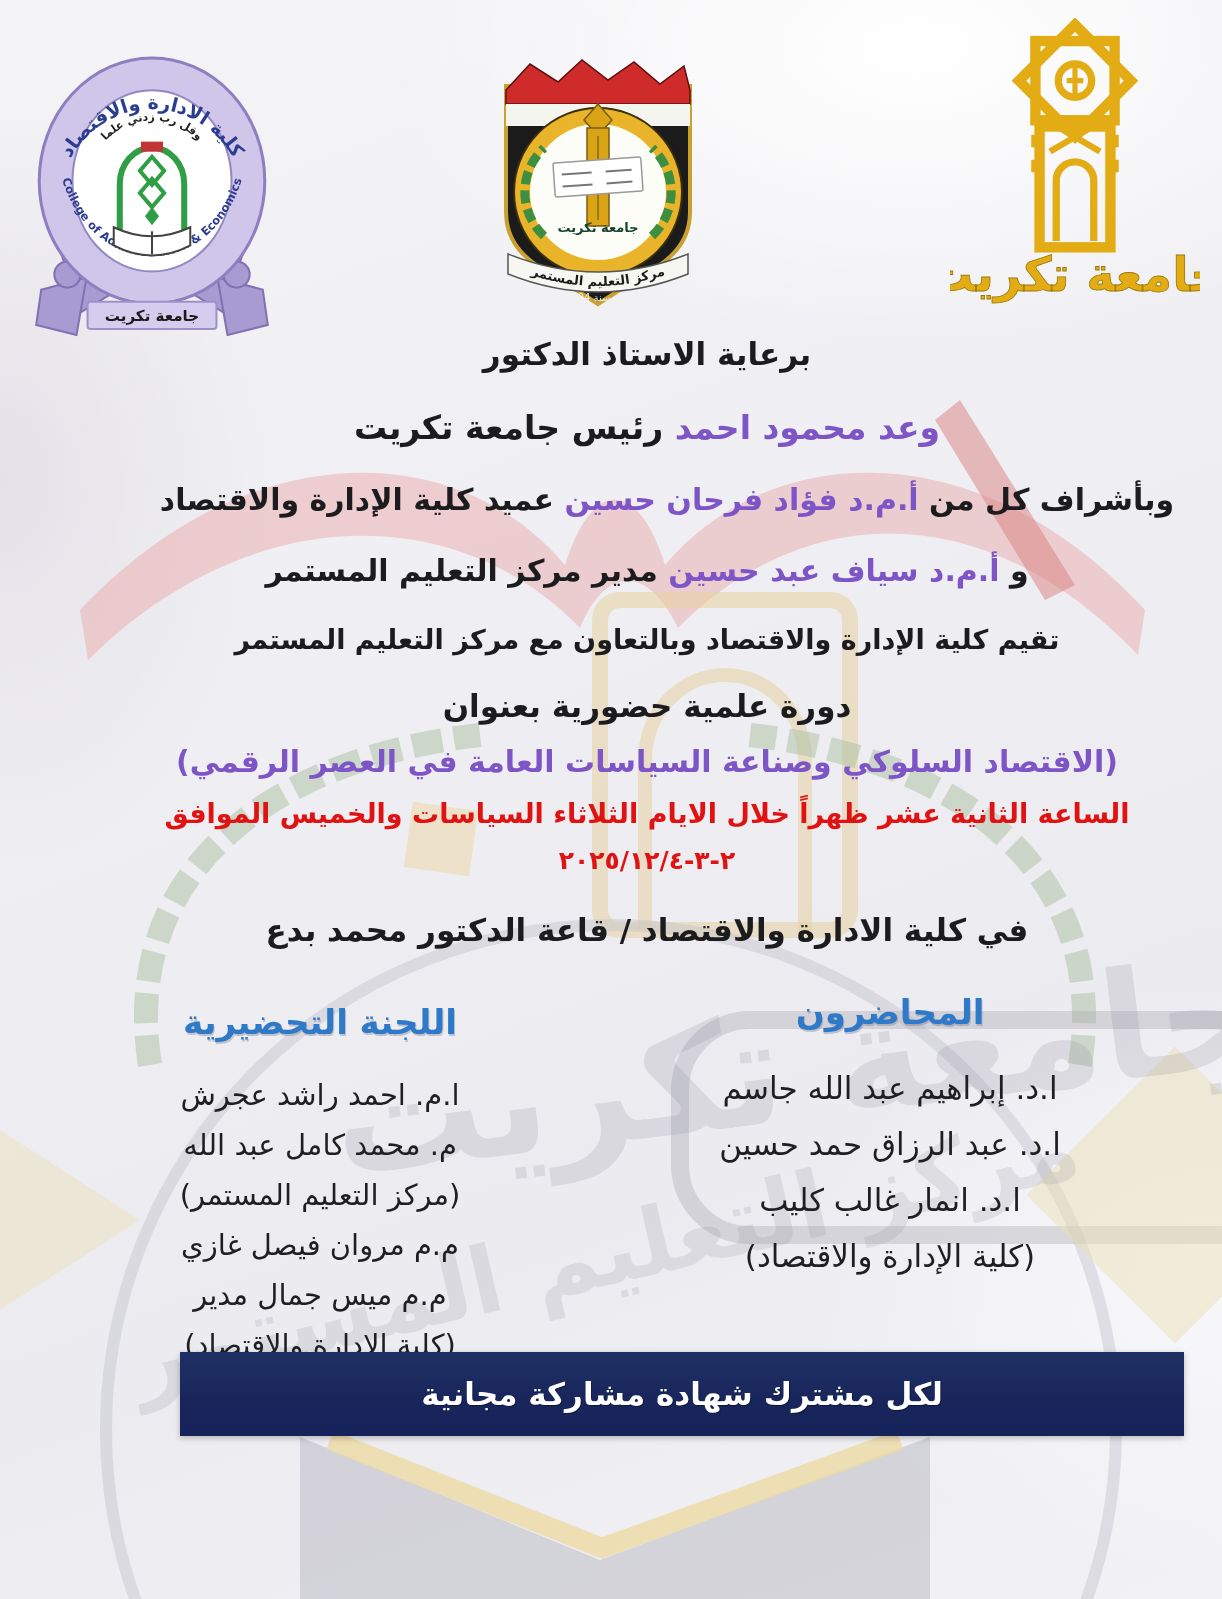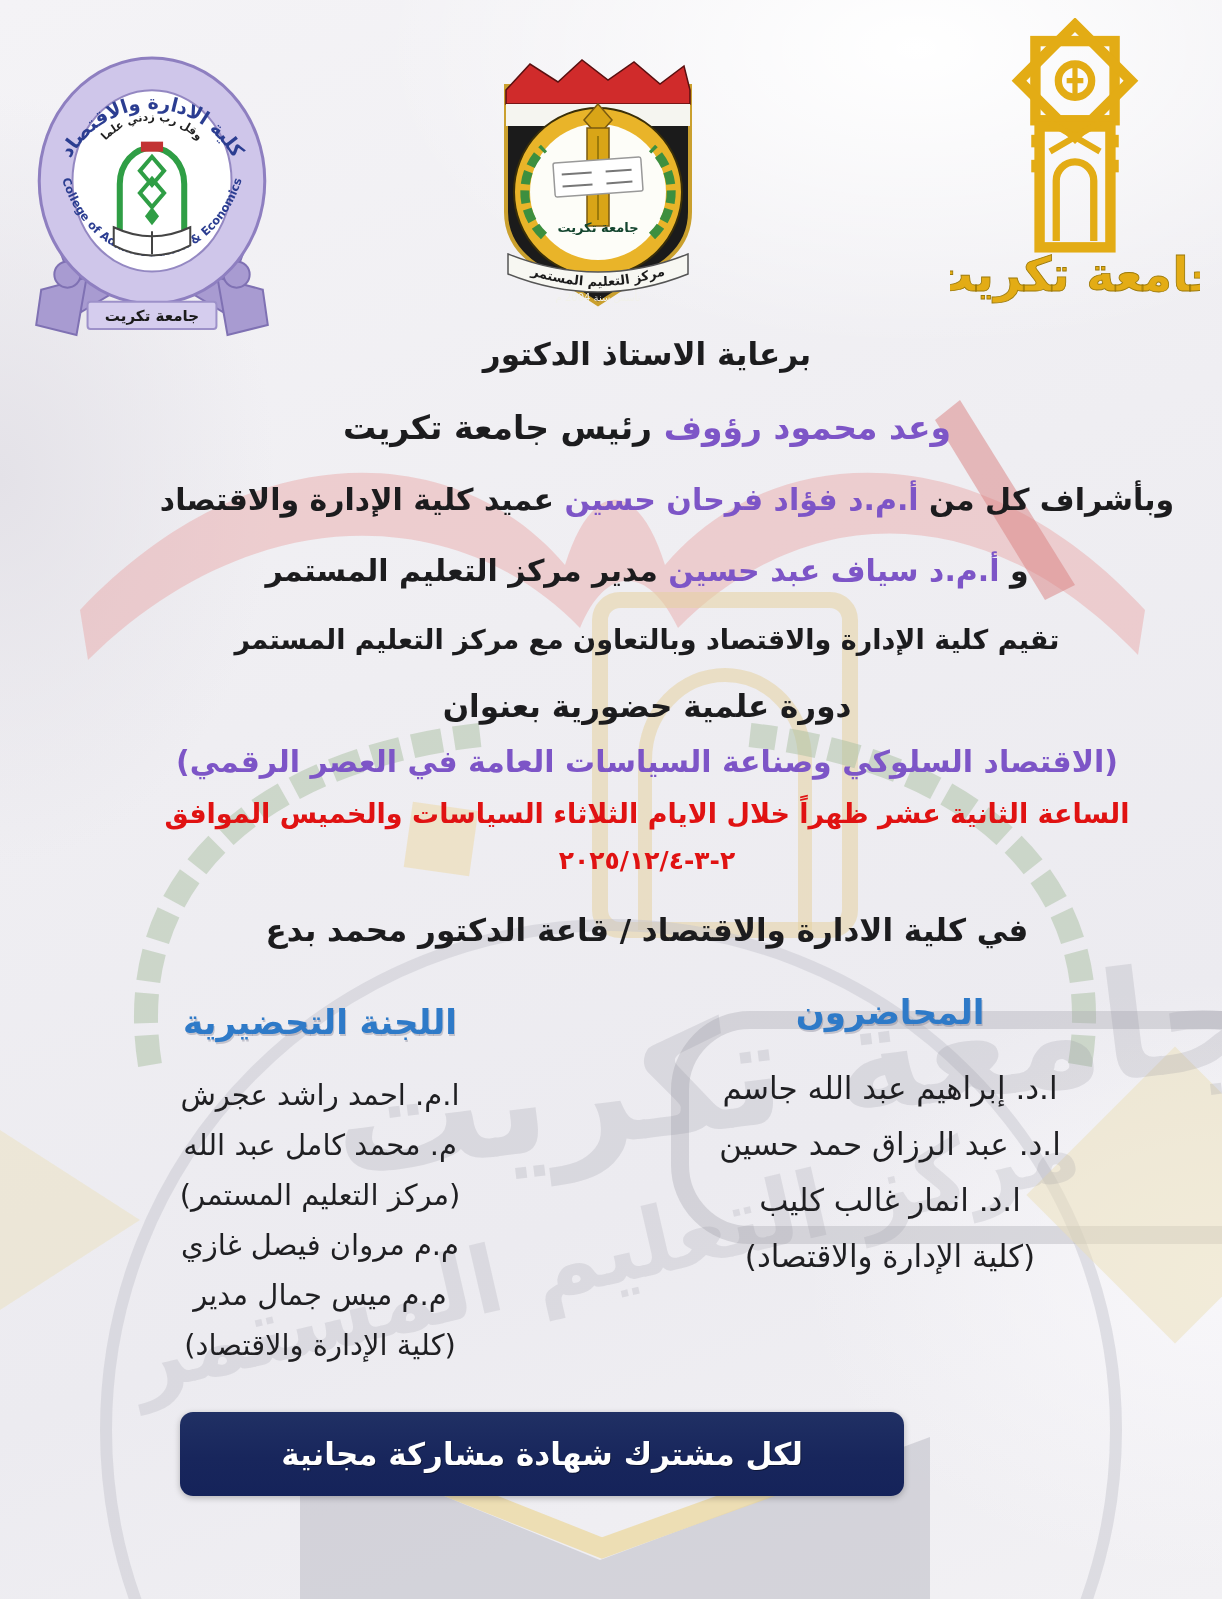--- a/index.html
+++ b/index.html
@@ -41,24 +41,23 @@
   .col-title{
     font-weight:bold; color:#2e7ac8; font-size:34px;
     text-shadow:1px 2px 0 rgba(96,96,120,.30);
     margin-bottom:28px;
   }
   .col-right{left:630px; top:992px; width:520px;}
   .col-right .col-item{font-size:31px; line-height:56px; white-space:nowrap;}
   .col-left{left:100px; top:1002px; width:440px;}
   .col-left .col-item{font-size:29px; line-height:50px; white-space:nowrap;}
   .footer-banner{
-    position:absolute; left:180px; top:1412px; width:724px; height:84px;
+    position:absolute; left:180px; top:1352px; width:1004px; height:84px;
     background:linear-gradient(#203064,#18265c 55%,#15235a);
     box-shadow:0 2px 6px rgba(0,0,0,.25);
-    border-radius:13px;
   }
   .footer-banner div{
     width:100%; height:100%; display:flex; align-items:center; justify-content:center;
     direction:rtl; color:#ffffff; font-weight:bold; font-size:31px;
     text-shadow:1px 1px 0 rgba(0,0,0,.4);
   }
 </style>
 </head>
 <body>
 
@@ -181,21 +180,21 @@
       <rect x="78" y="136" width="12" height="12" fill="#e3ac15"></rect>
       <rect x="150" y="136" width="12" height="12" fill="#e3ac15"></rect>
       <path d="M96,100 L144,128 M144,100 L96,128" stroke="#e3ac15" stroke-width="6"></path>
     </g>
     <text x="120" y="262" font-size="46" font-weight="bold" fill="#e3ac15" stroke="#9c7a0a" stroke-width="0.8" text-anchor="middle" direction="rtl">جامعة تكريت</text>
   </svg>
 
   <div class="line l-patronage">برعاية الاستاذ الدكتور</div>
 
   <div class="line l-president">
-    <span class="purple">وعد محمود رؤوف</span>
+    <span class="purple">وعد محمود احمد</span>
     <span>رئيس جامعة تكريت</span>
   </div>
 
   <div class="line l-supervision">
     <span>وبأشراف كل من</span>
     <span class="purple">أ.م.د فؤاد فرحان حسين</span>
     <span>عميد كلية الإدارة والاقتصاد</span>
   </div>
 
   <div class="line l-director">

